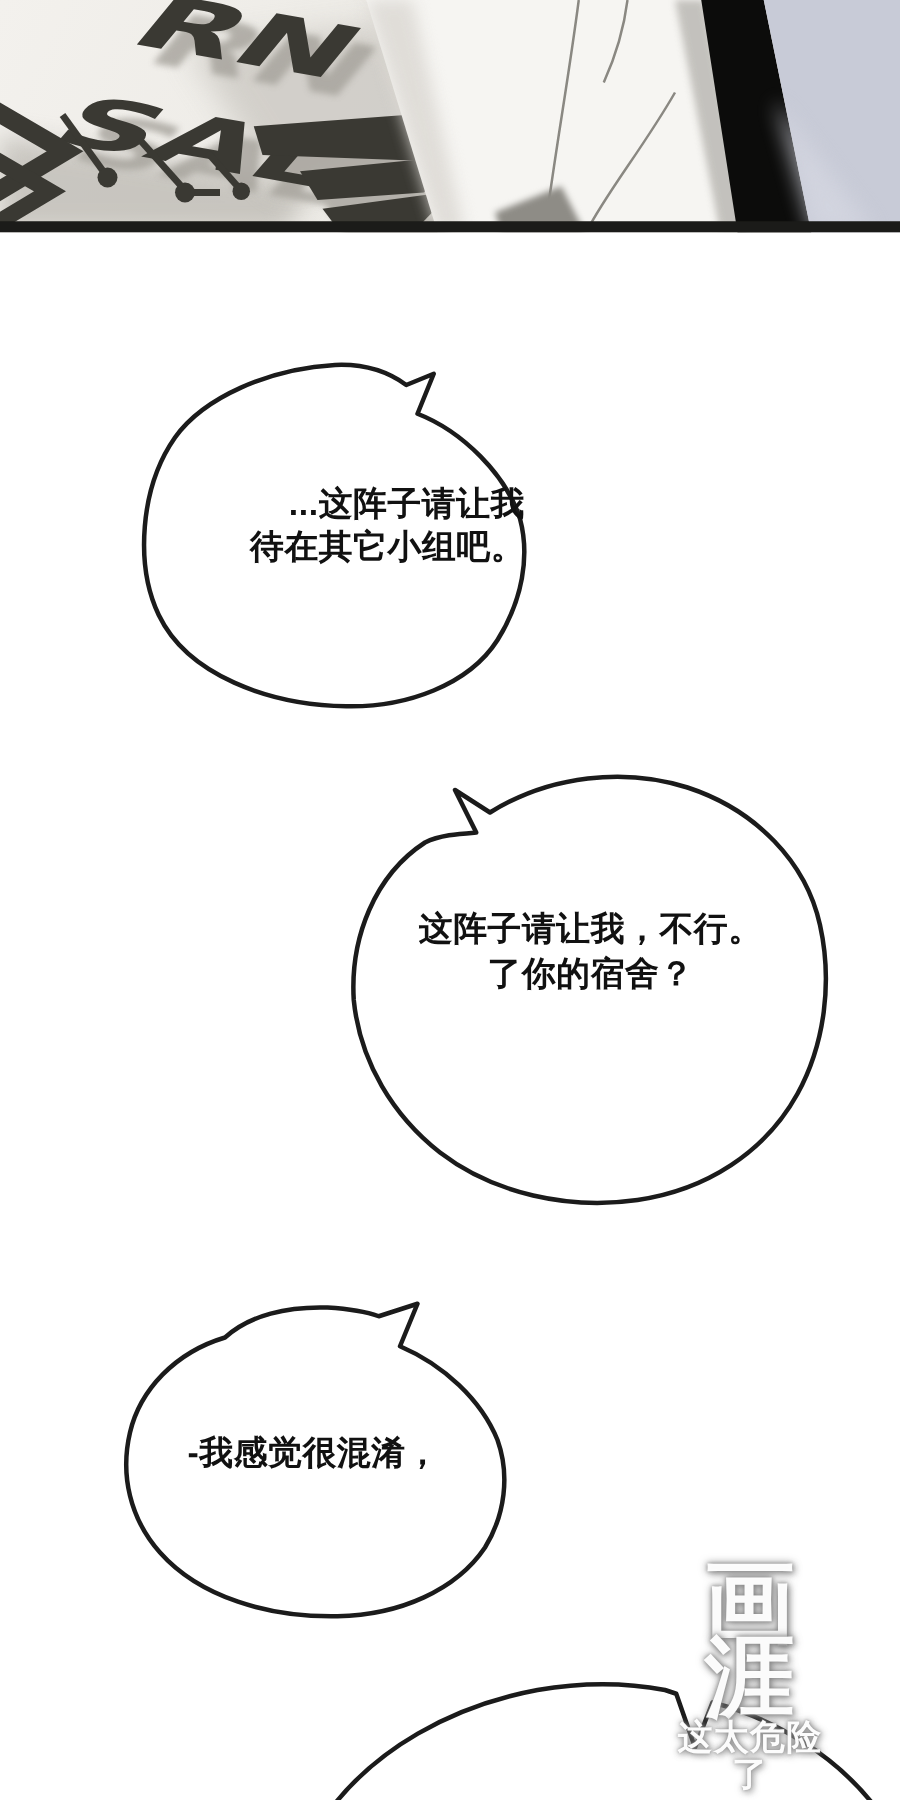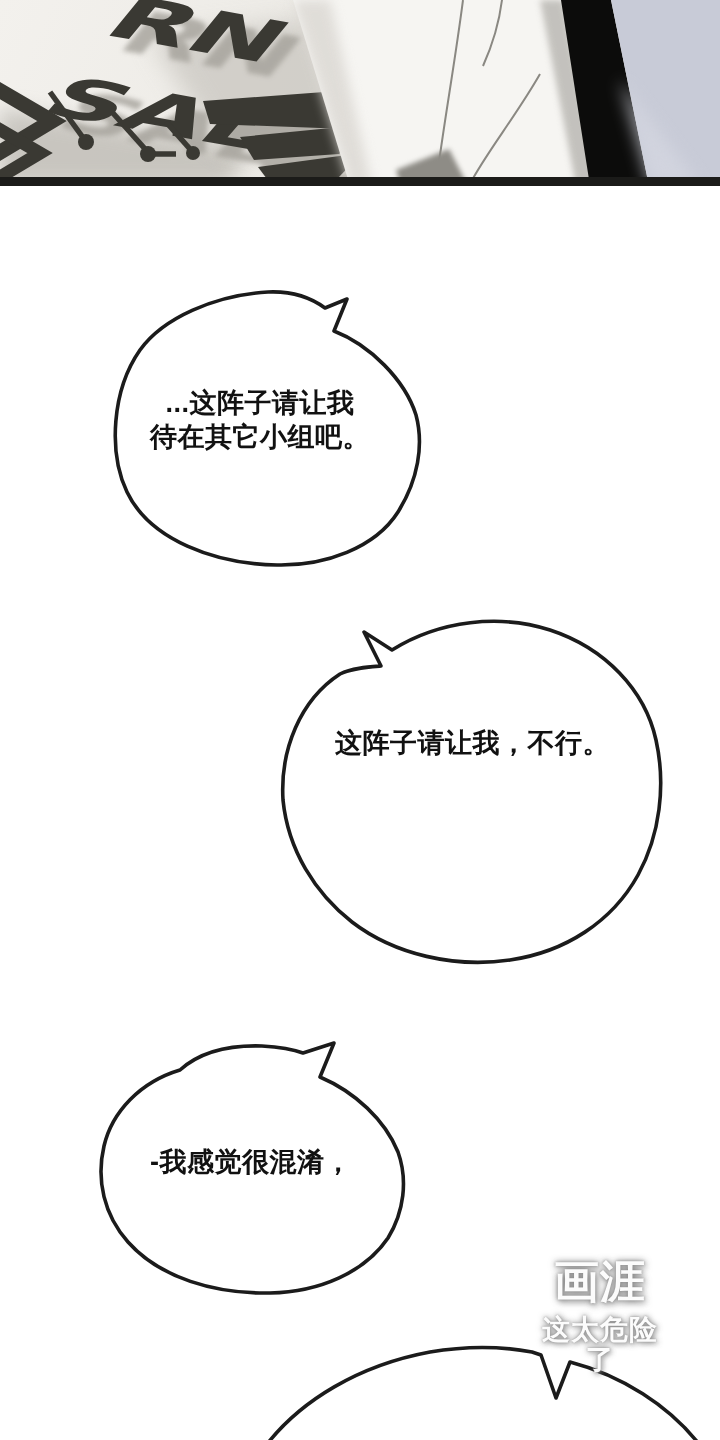--- a/index.html
+++ b/index.html
@@ -21,30 +21,30 @@
     font-weight:bold;
   }
   
   .bubbles{position:absolute;left:0;top:0;width:720px;height:1440px;pointer-events:none;}
   .bubble-path{fill:#ffffff;stroke-width:3.6px;stroke-linejoin:round;stroke-linecap:round;}
   
   .btext{
     position:absolute;text-align:center;font-weight:700;color:#111111;
     font-size:27px;letter-spacing:0.5px;
   }
-  .btext-1{left:100px;top:386px;width:320px;line-height:34px;}
+  .btext-1{left:100px;top:386px;width:320px;line-height:34px;text-align:right;}
   .btext-2{left:265px;top:725px;width:415px;line-height:36px;}
   .btext-3{left:91px;top:1144px;width:320px;line-height:36px;}
   
   .watermark{
     position:absolute;left:532px;top:1252px;width:136px;text-align:center;
     color:rgba(255,255,255,0.97);pointer-events:none;
   }
   .watermark .logo{
-    font-size:45px;line-height:60px;font-weight:700;letter-spacing:1px;
+    font-size:72px;line-height:60px;font-weight:700;letter-spacing:1px;
     text-shadow:0 0 7px rgba(125,125,125,0.95),0 0 3px rgba(145,145,145,0.9),2px 3px 6px rgba(120,120,120,0.55);
   }
   .watermark .caption{
     margin-top:3px;font-size:28px;line-height:30px;font-weight:700;letter-spacing:1px;
     text-shadow:0 0 6px rgba(125,125,125,0.95),0 0 2px rgba(150,150,150,0.9),2px 2px 5px rgba(120,120,120,0.5);
   }
 </style>
 </head>
 <body>
 
@@ -156,20 +156,21 @@
              L 702,1460 L 264,1460 Z" stroke="#1b1b1b"></path>
   </svg>
 
   <div class="btext btext-1">
     <div>...这阵子请让我</div>
     <div>待在其它小组吧。</div>
   </div>
 
   <div class="btext btext-2">
     <div>这阵子请让我，不行。</div>
+    <div>了你的宿舍？</div>
   </div>
 
   <div class="btext btext-3">
     <div>-我感觉很混淆，</div>
   </div>
 
   <div class="watermark">
     <div class="logo">画涯</div>
     <div class="caption">这太危险了</div>
   </div>

